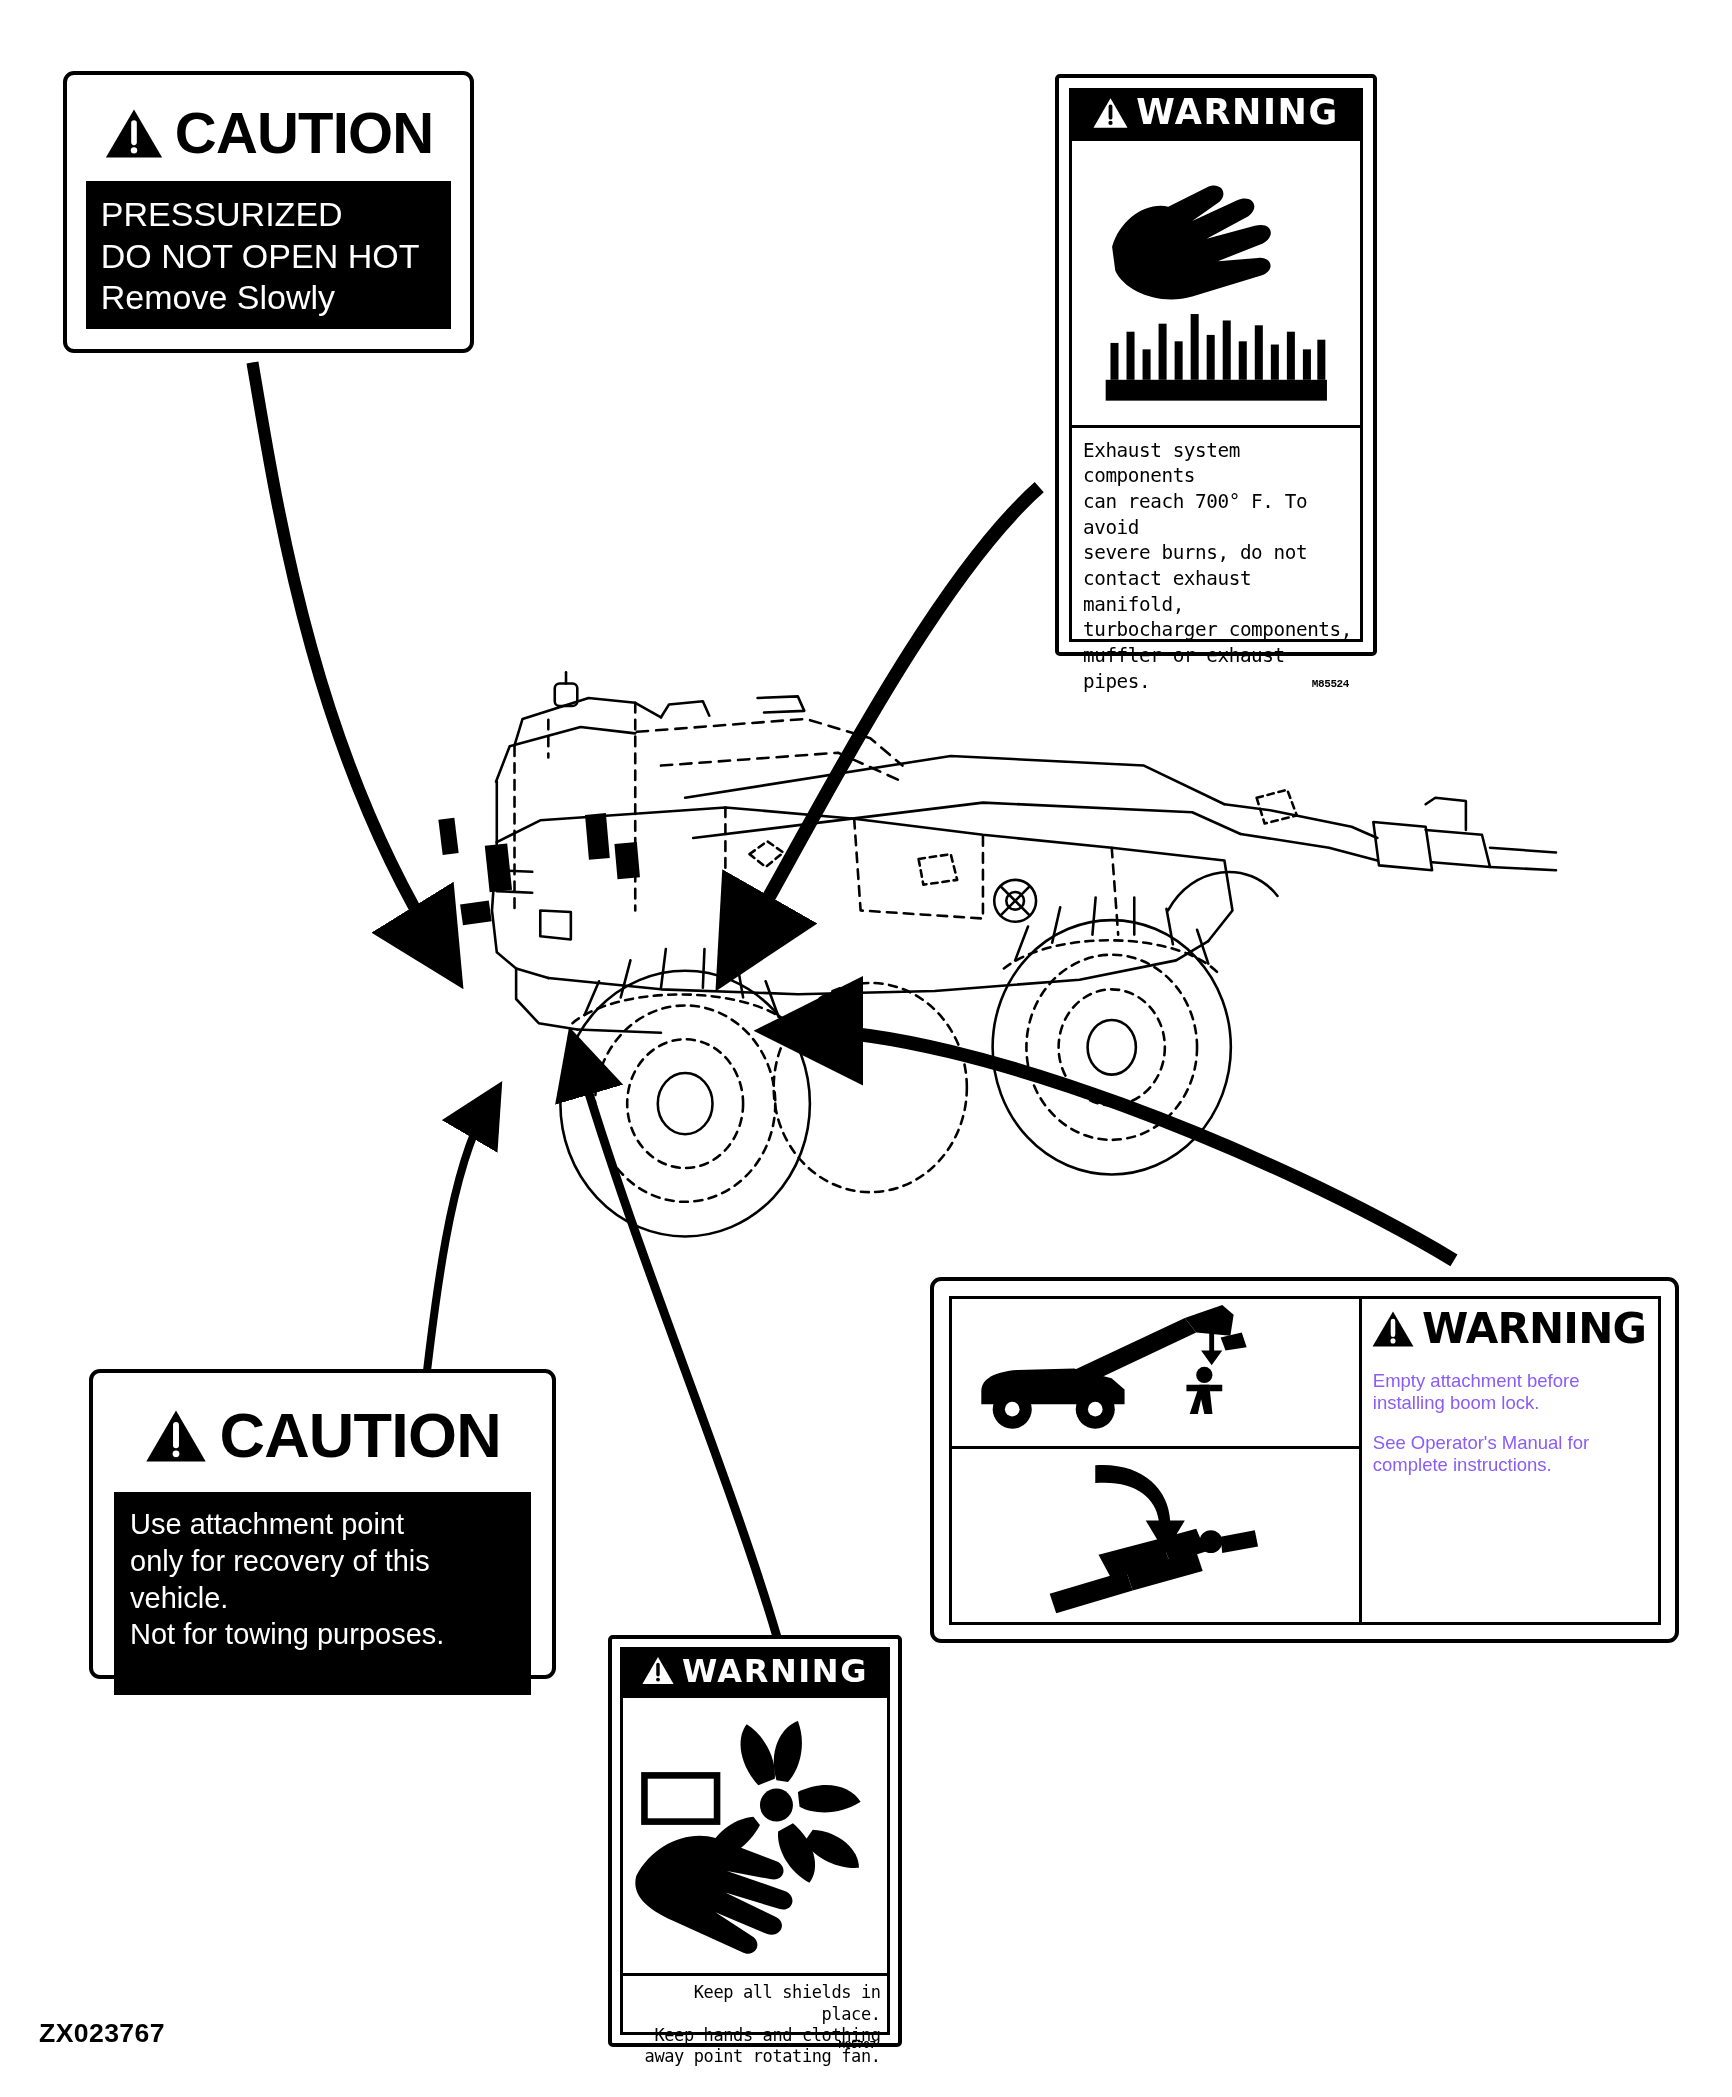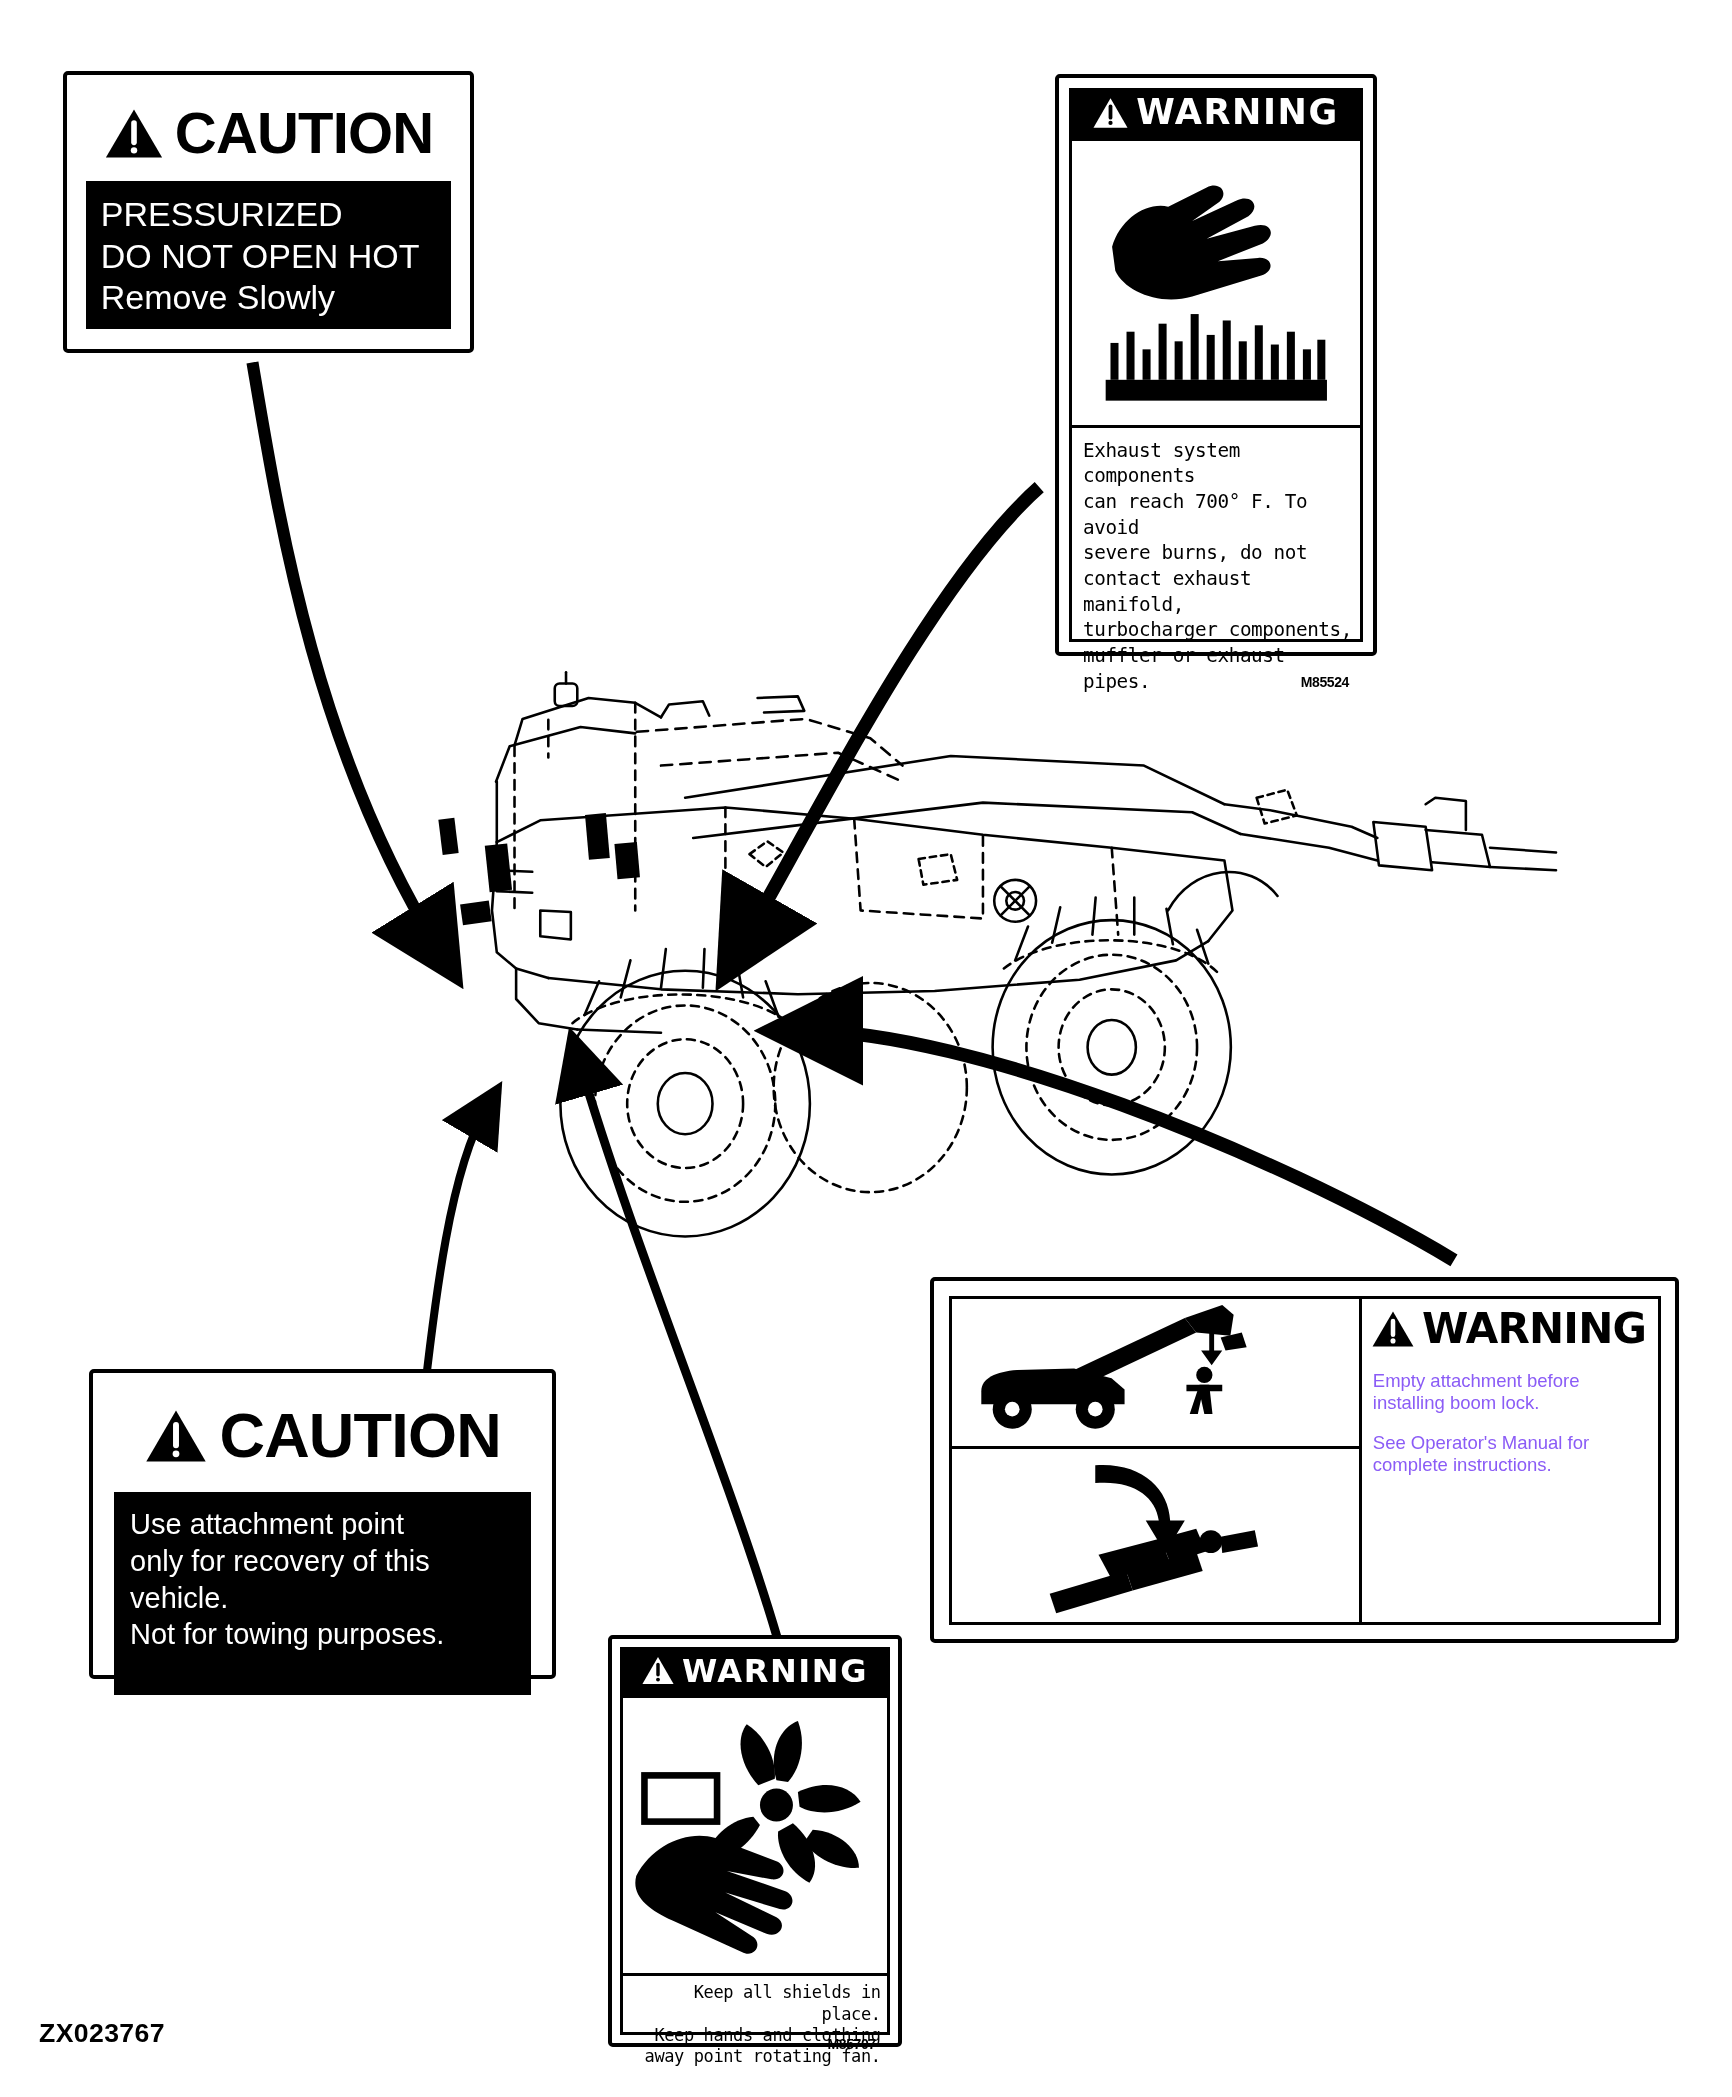--- a/index.html
+++ b/index.html
@@ -19,21 +19,21 @@
     overflow: hidden;
   }
 
   
   .label-box {
     position: absolute;
     box-sizing: border-box;
     background: #fff;
     border: 4px solid #000;
   }
-  .rounded-lg { border-radius: 5px; }
+  .rounded-lg { border-radius: 11px; }
   .rounded-sm { border-radius: 4.8px; }
 
   .caution-head {
     display: flex;
     align-items: center;
     justify-content: center;
     gap: 11.3px;
   }
   .caution-word {
     font-weight: bold;
@@ -140,22 +140,22 @@
     font-size: 19.3px;
     line-height: 1.33;
     letter-spacing: -0.4px;
     position: relative;
     flex: 1;
   }
   .partno {
     position: absolute;
     right: 11.3px;
     bottom: 8px;
-    font-family: Liberation Sans, sans-serif;
-    font-size: 14px;
+    font-family: Liberation Mono, monospace;
+    font-size: 11px;
     font-weight: bold;
     margin-top: 48px;
   }
 
   
   #warning-fan {
     left: 608px;
     top: 1635px;
     width: 294px;
     height: 412px;

